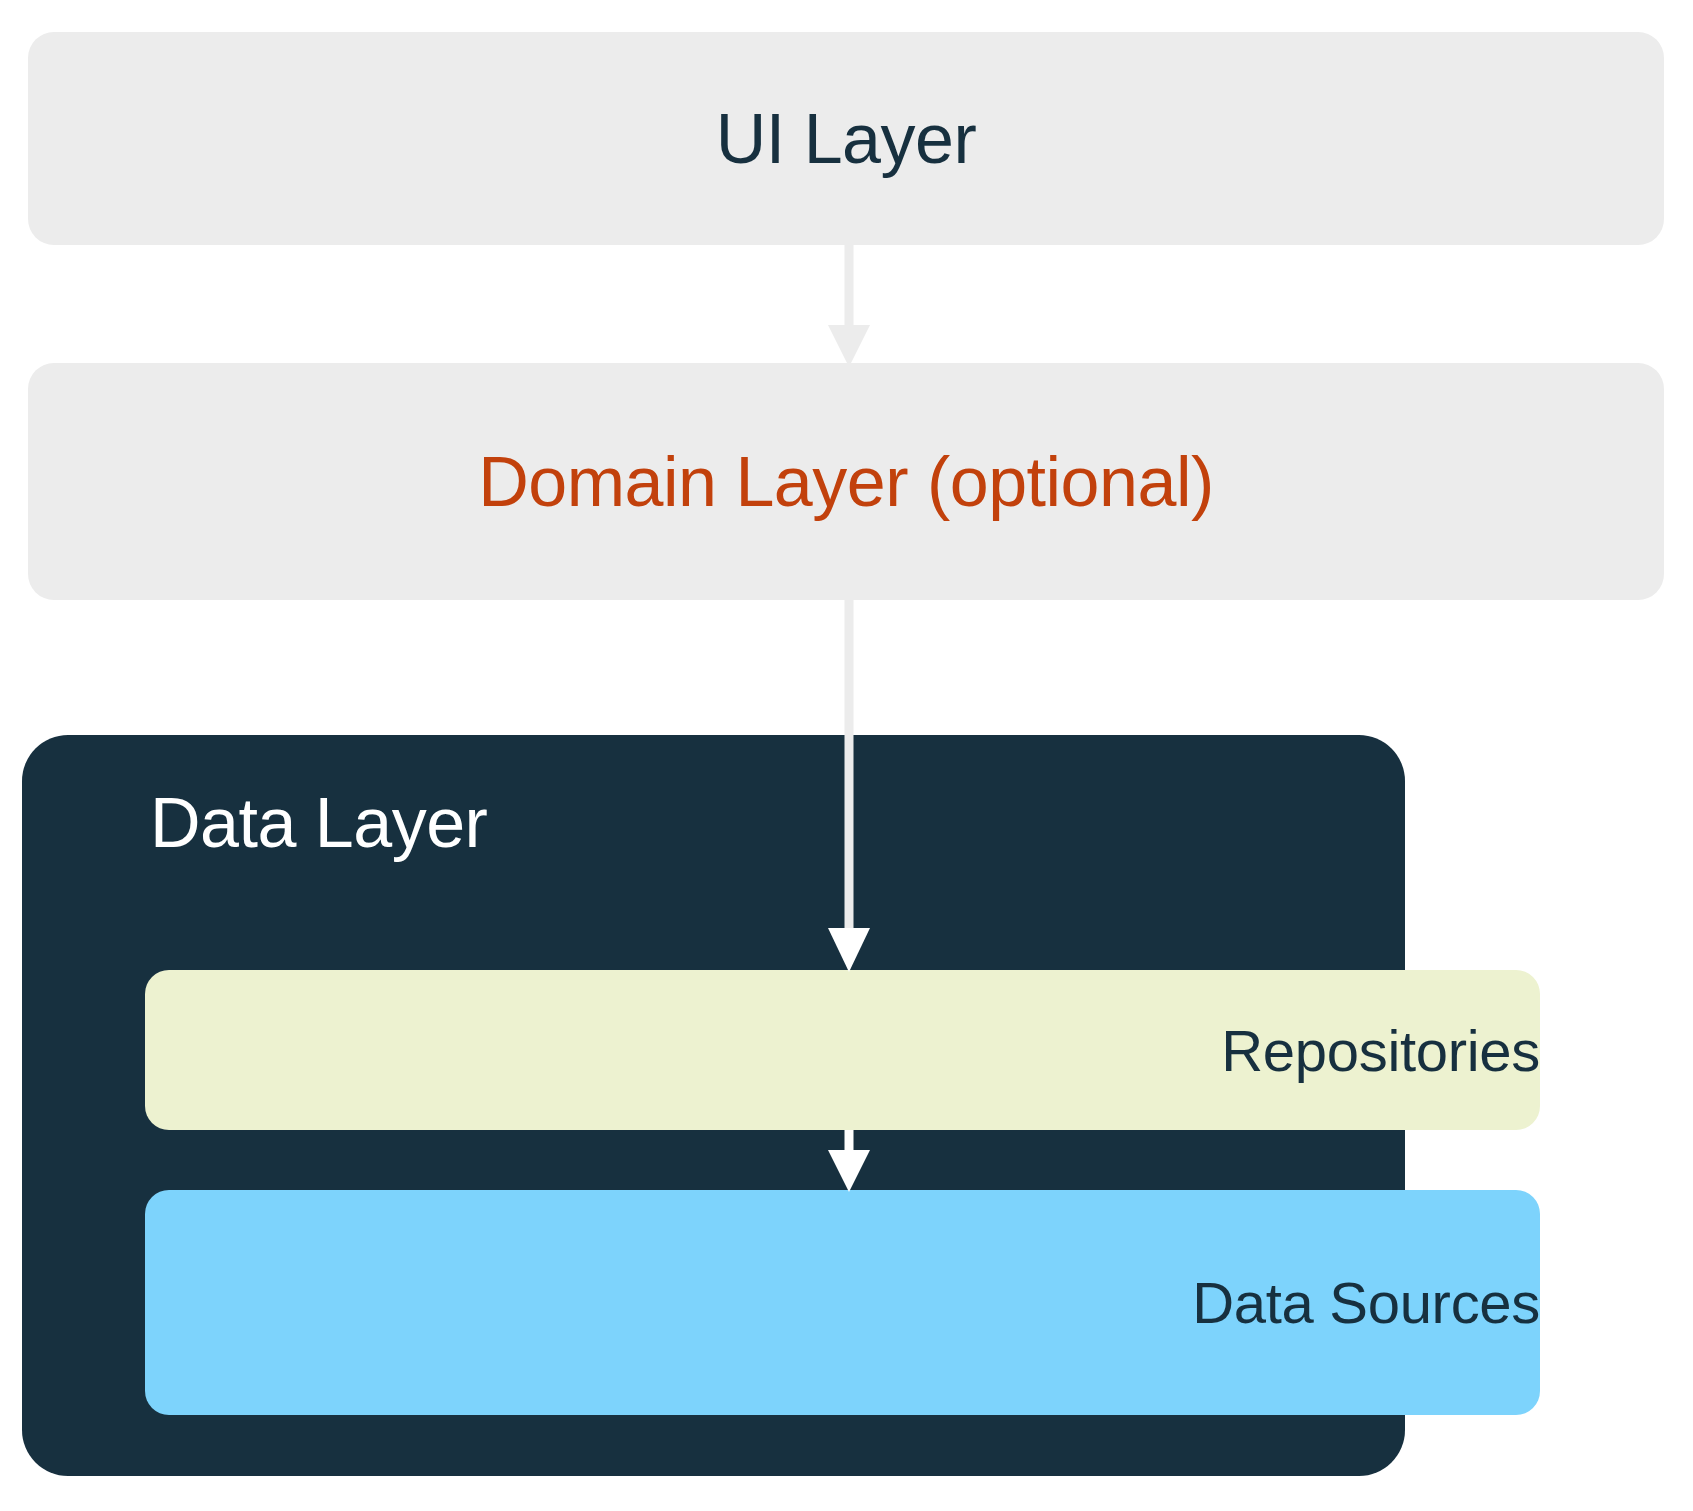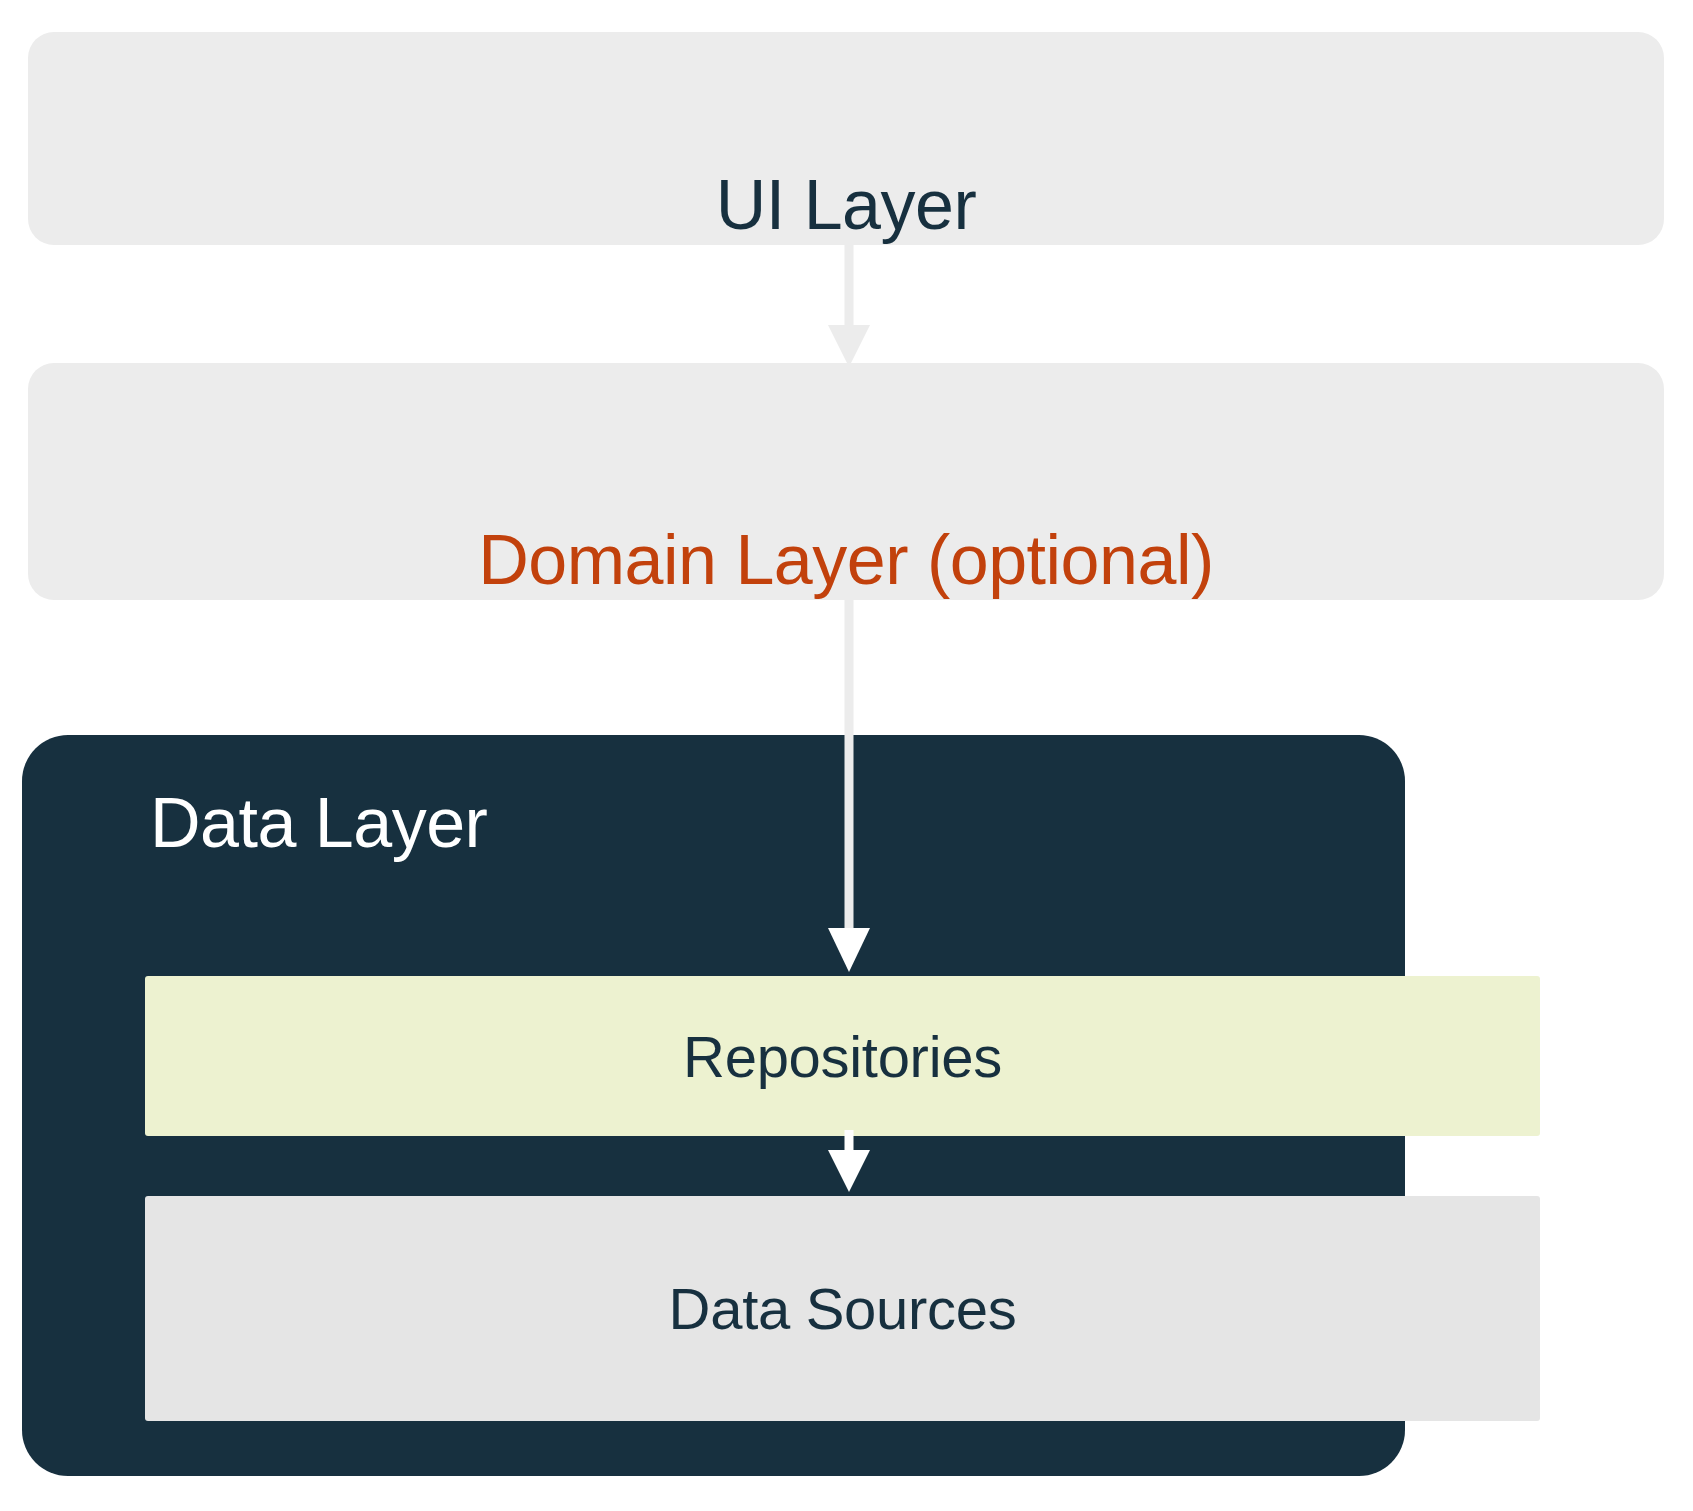--- a/index.html
+++ b/index.html
@@ -16,21 +16,21 @@
     height: 1511px;
     background: #ffffff;
     overflow: hidden;
   }
 
   
   .layer-box {
     position: absolute;
     box-sizing: border-box;
     display: flex;
-    align-items: flex-end;
+    align-items: center;
     justify-content: center;
   }
   .layer-label {
     font-weight: 400;
     letter-spacing: -0.5px;
     white-space: nowrap;
   }
 
   
   #ui-layer {
@@ -80,23 +80,22 @@
     letter-spacing: -0.5px;
     white-space: nowrap;
   }
 
   
   .inner-box {
     position: absolute;
     box-sizing: border-box;
     display: flex;
     align-items: center;
-    justify-content: center;
-    border-radius: 3px;
-    margin-top: 6px;
+    justify-content: flex-end;
+    border-radius: 24px;
   }
   .inner-label {
     font-size: 58px;
     color: #17303f;
     letter-spacing: -0.3px;
     white-space: nowrap;
   }
 
   #repositories-box {
     left: 123px;
@@ -104,21 +103,21 @@
     width: 1395px;
     height: 160px;
     background: #edf2d0;
   }
 
   #data-sources-box {
     left: 123px;
     top: 455px;
     width: 1395px;
     height: 225px;
-    background: #e5e5e5;
+    background: #7dd3fc;
   }
 
   
   .arrow {
     position: absolute;
   }
   .arrow-shaft {
     position: absolute;
     left: 50%;
     transform: translateX(-50%);

